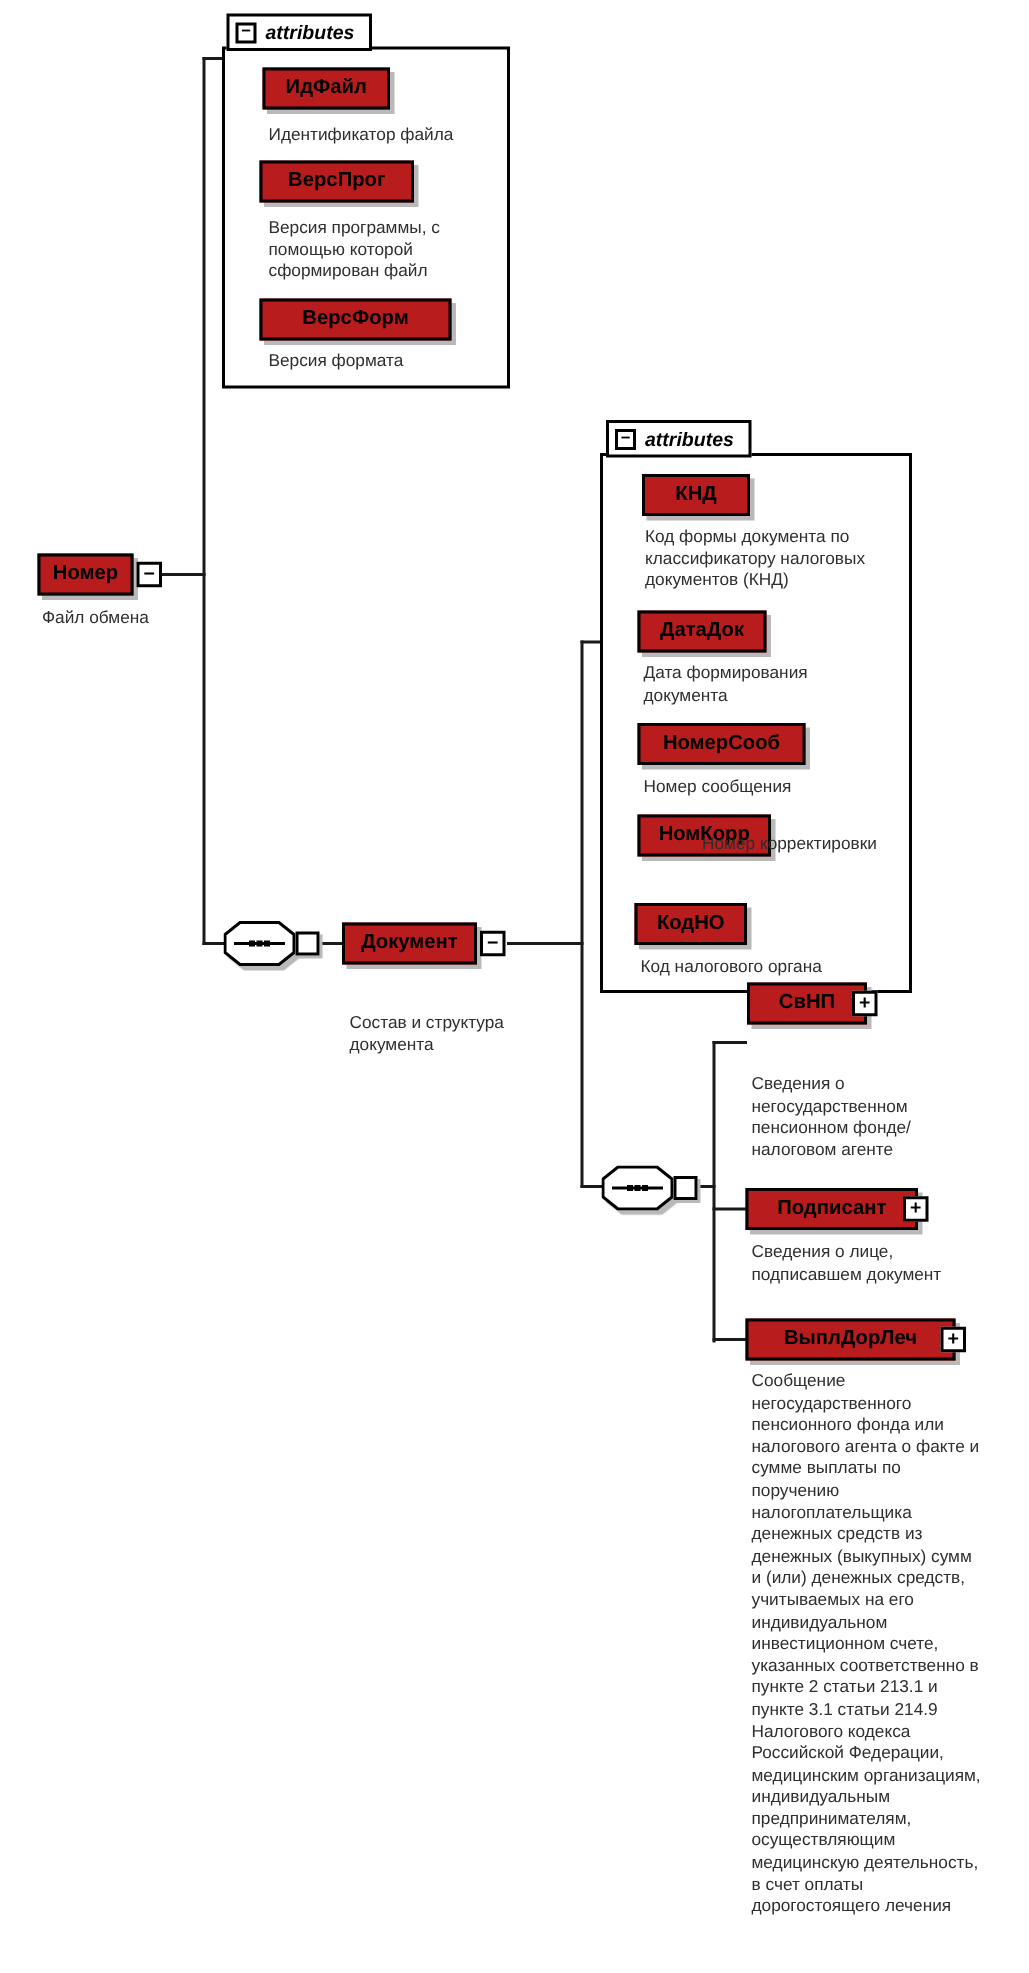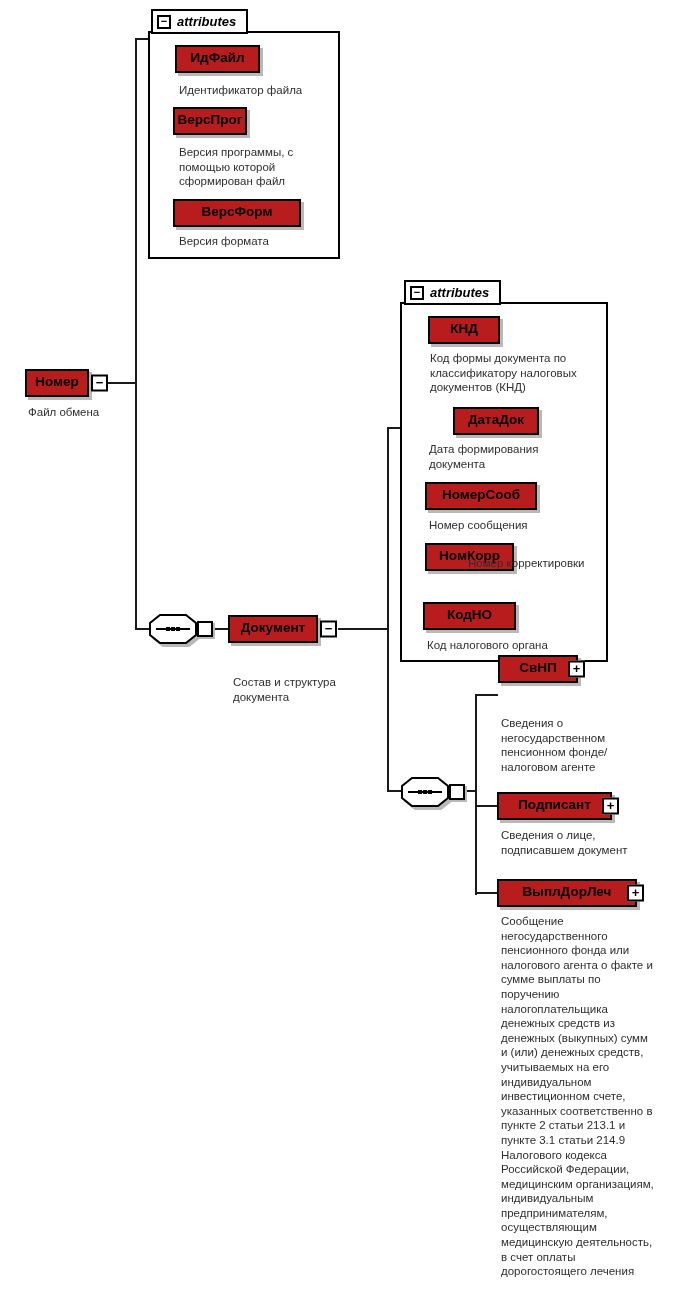--- a/index.html
+++ b/index.html
@@ -86,21 +86,21 @@
     <div class="attr-tab" style="left:151px; top:9px;">
       <span class="tab-toggle">−</span>
       <span>attributes</span>
     </div>
 
     <div class="ebox" style="left:175px; top:45px; width:85px;">
       <span>ИдФайл</span>
     </div>
     <div class="caption" style="left:179px; top:83px;">Идентификатор файла</div>
 
-    <div class="ebox" style="left:173px; top:107px; width:74px;">
+    <div class="ebox" style="left:173px; top:107px; width:103px;">
       <span>ВерсПрог</span>
     </div>
     <div class="caption wrap" style="left:179px; top:145px; width:135px;">Версия программы, с помощью которой сформирован файл</div>
 
     <div class="ebox" style="left:173px; top:199px; width:128px;">
       <span>ВерсФорм</span>
     </div>
     <div class="caption" style="left:179px; top:234px;">Версия формата</div>
   </div>
 
@@ -128,36 +128,36 @@
     <div class="attr-tab" style="left:404px; top:280px;">
       <span class="tab-toggle">−</span>
       <span>attributes</span>
     </div>
 
     <div class="ebox" style="left:428px; top:316px; width:72px;">
       <span>КНД</span>
     </div>
     <div class="caption wrap" style="left:430px; top:351px; width:168px;">Код формы документа по классификатору налоговых документов (КНД)</div>
 
-    <div class="ebox" style="left:425px; top:407px; width:86px;margin-left:28px;">
+    <div class="ebox" style="left:425px; top:407px; width:86px;">
       <span>ДатаДок</span>
     </div>
     <div class="caption wrap" style="left:429px; top:442px; width:135px;">Дата формирования документа</div>
 
     <div class="ebox" style="left:425px; top:482px; width:112px;">
       <span>НомерСооб</span>
     </div>
     <div class="caption" style="left:429px; top:518px;">Номер сообщения</div>
 
     <div class="ebox" style="left:425px; top:543px; width:89px;">
       <span>НомКорр</span>
     </div>
     <div class="caption" style="left:429px; top:556px;margin-left:39px;">Номер корректировки</div>
 
-    <div class="ebox" style="left:423px; top:602px; width:93px;">
+    <div class="ebox" style="left:423px; top:602px; width:75px;">
       <span>КодНО</span>
     </div>
     <div class="caption" style="left:427px; top:638px;">Код налогового органа</div>
   </div>
 
   <div class="seq" style="left:401px; top:777px;">
     <svg width="48" height="30" viewBox="0 0 48 30">
       <path d="M11 1 H37 L47 9 V21 L37 29 H11 L1 21 V9 Z" fill="#ffffff" stroke="#000000" stroke-width="2"></path>
       <line x1="7" y1="15" x2="41" y2="15" stroke="#000000" stroke-width="2"></line>
       <rect x="17" y="13" width="4" height="4" fill="#000"></rect>

